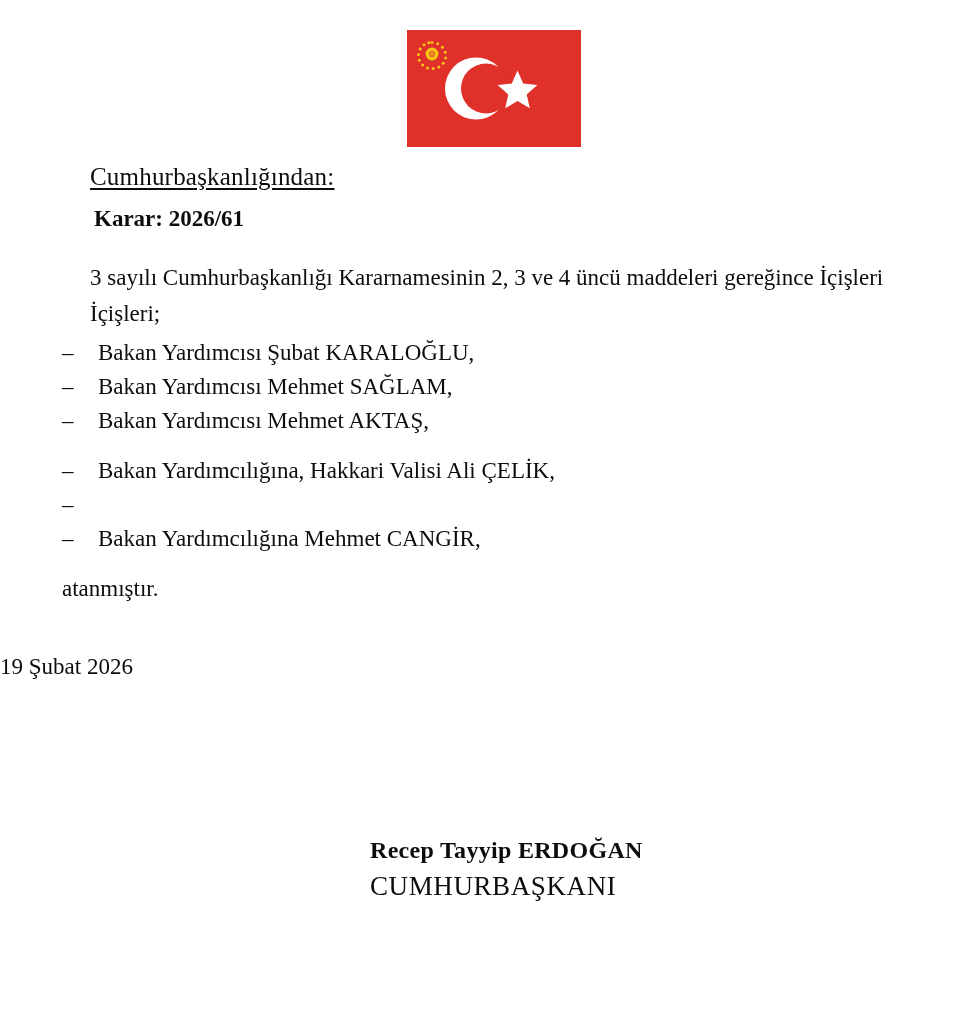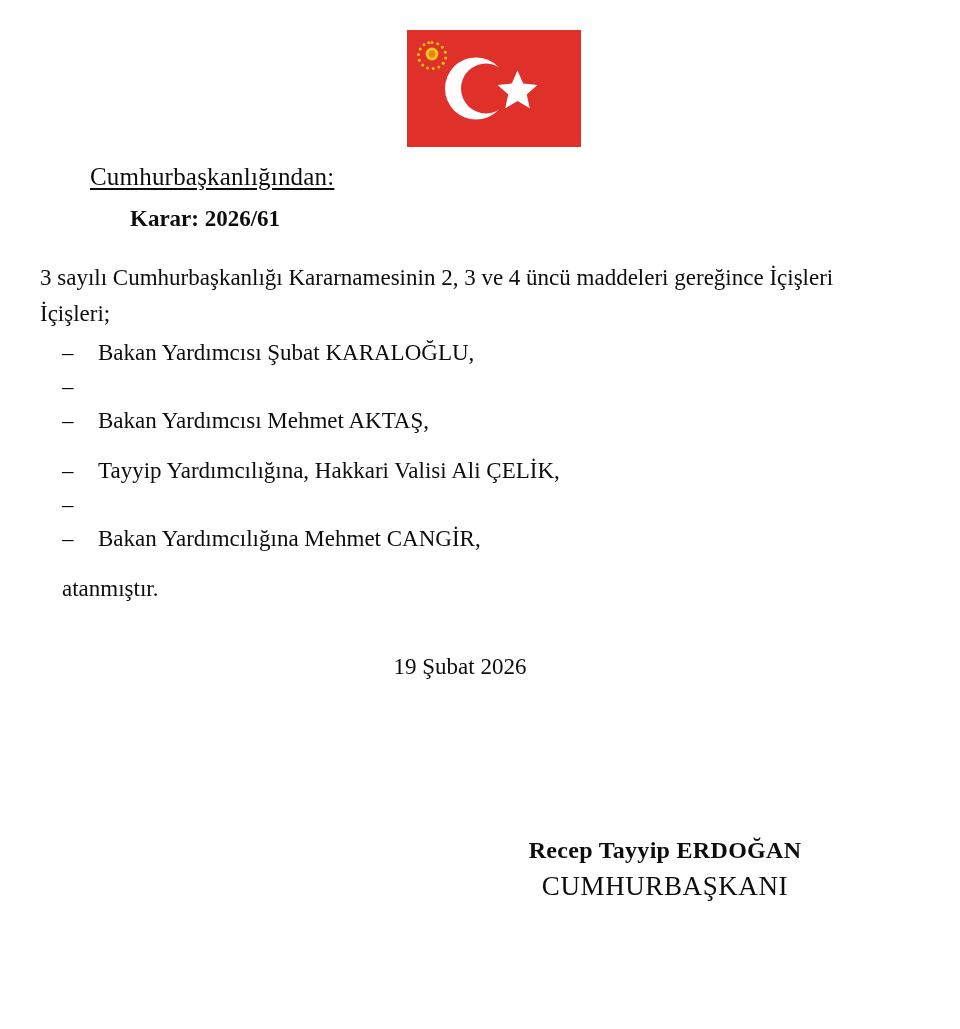--- a/index.html
+++ b/index.html
@@ -55,26 +55,25 @@
     text-decoration: underline;
     text-underline-offset: 3px;
   }
 
   .karar-line {
     padding-left: 94px;
     font-size: 23px;
     line-height: 34px;
     font-weight: bold;
     margin-top: 8px;
-    margin-left: 36px;
   }
 
   .intro {
     margin-top: 24px;
-    padding-left: 40px;
+    padding-left: 90px;
     padding-right: 5px;
     font-size: 23px;
     line-height: 36px;
     text-align: justify;
     text-justify: inter-word;
   }
   .intro .last-line {
     display: block;
   }
 
@@ -101,29 +100,29 @@
     display: inline-block;
   }
   .plain-line {
     font-size: 23px;
     line-height: 34px;
     padding-left: 62px;
   }
 
   .date-line {
     margin-top: 46px;
-    text-align: center;
+    text-align: left;
     font-size: 23px;
     line-height: 30px;
     padding-right: 40px;
   }
 
   .signature {
     margin-top: 150px;
-    text-align: center;
+    text-align: left;
     padding-left: 370px;
   }
   .sig-name {
     font-size: 24px;
     line-height: 36px;
     font-weight: bold;
     letter-spacing: 0.3px;
   }
   .sig-title {
     font-size: 27px;
@@ -182,32 +181,33 @@
       <span class="last-line">İçişleri;</span>
     </div>
 
     <ul class="list">
       <li class="list-item">
         <span class="dash">–</span>
         <span class="item-text">Bakan Yardımcısı Şubat KARALOĞLU,</span>
       </li>
       <li class="list-item">
         <span class="dash">–</span>
+        <span class="item-text">Bakan Yardımcısı Mehmet SAĞLAM,</span>
       </li>
       <li class="list-item">
         <span class="dash">–</span>
         <span class="item-text">Bakan Yardımcısı Mehmet AKTAŞ,</span>
       </li>
     </ul>
 
 
     <ul class="list">
       <li class="list-item">
         <span class="dash">–</span>
-        <span class="item-text">Tayyip Yardımcılığına, Hakkari Valisi Ali ÇELİK,</span>
+        <span class="item-text">Bakan Yardımcılığına, Hakkari Valisi Ali ÇELİK,</span>
       </li>
       <li class="list-item">
         <span class="dash">–</span>
       </li>
       <li class="list-item">
         <span class="dash">–</span>
         <span class="item-text">Bakan Yardımcılığına Mehmet CANGİR,</span>
       </li>
     </ul>
 

